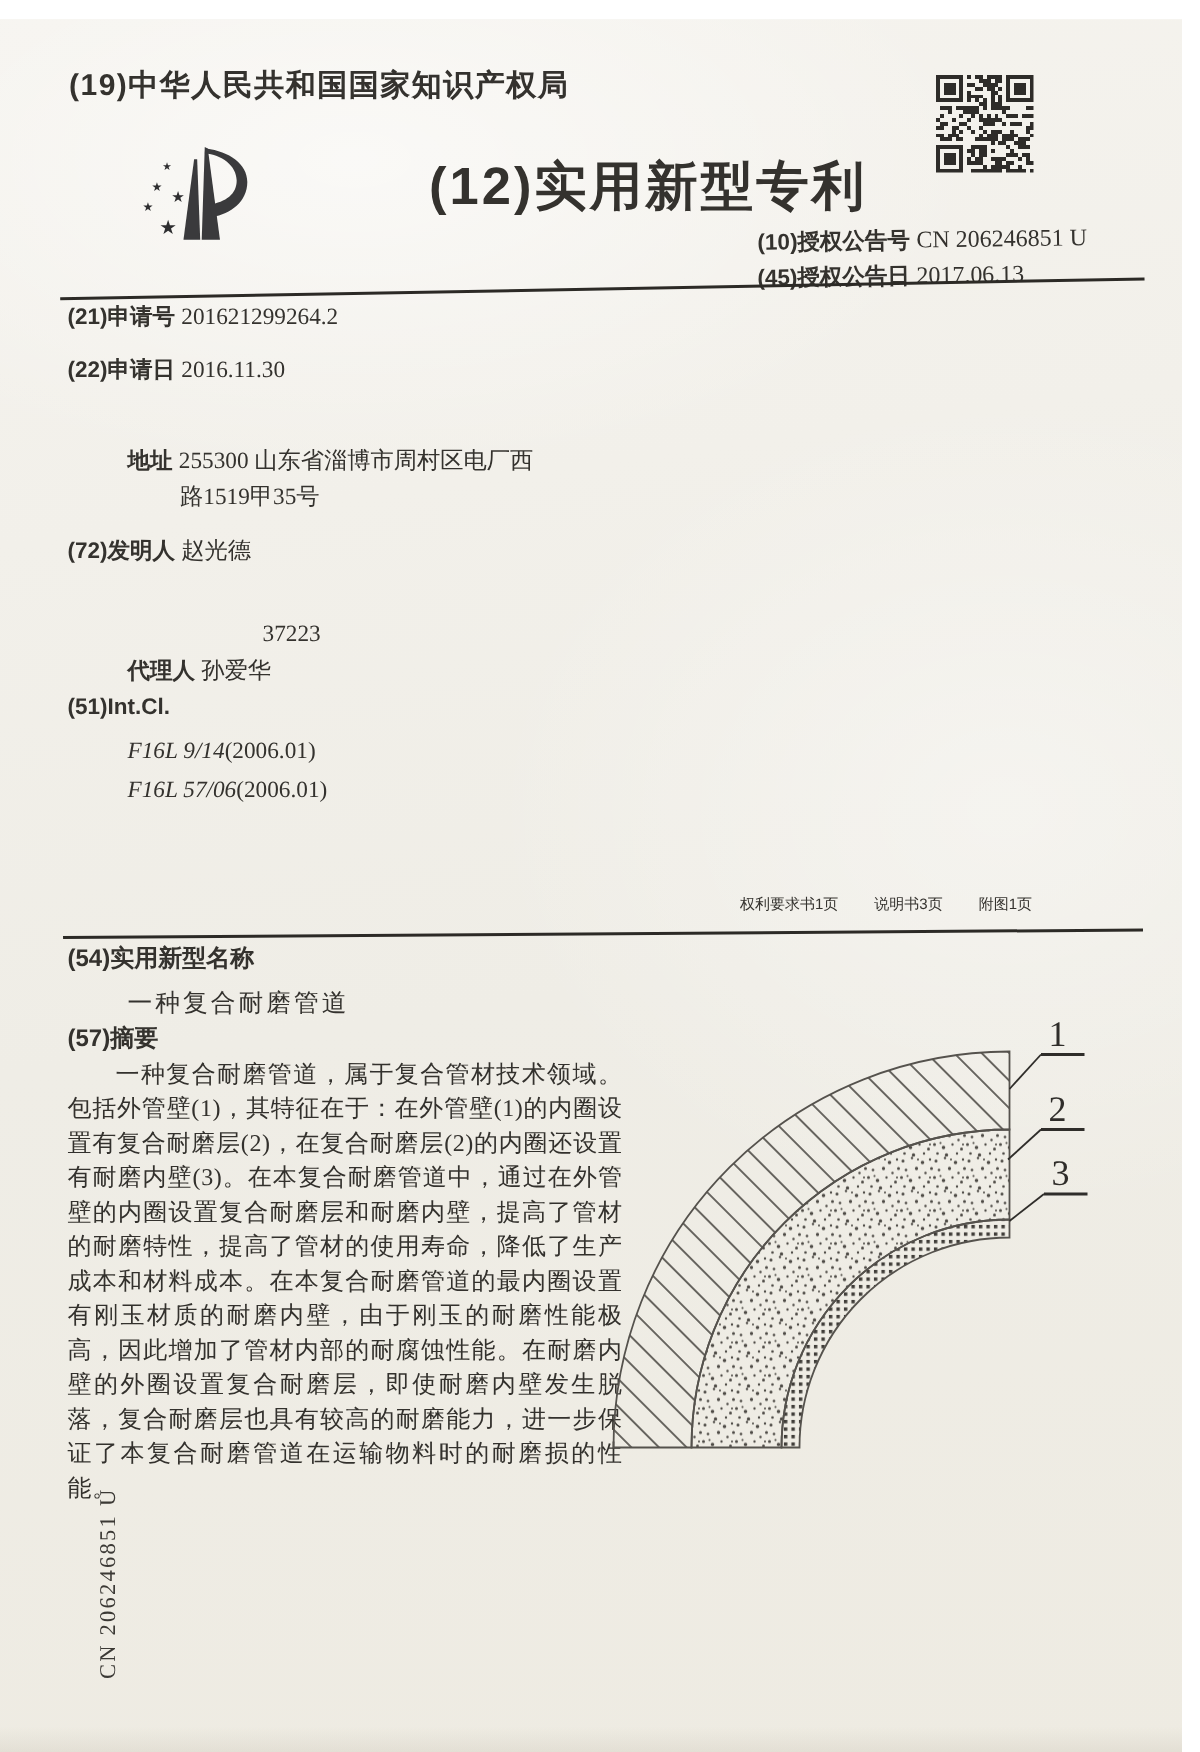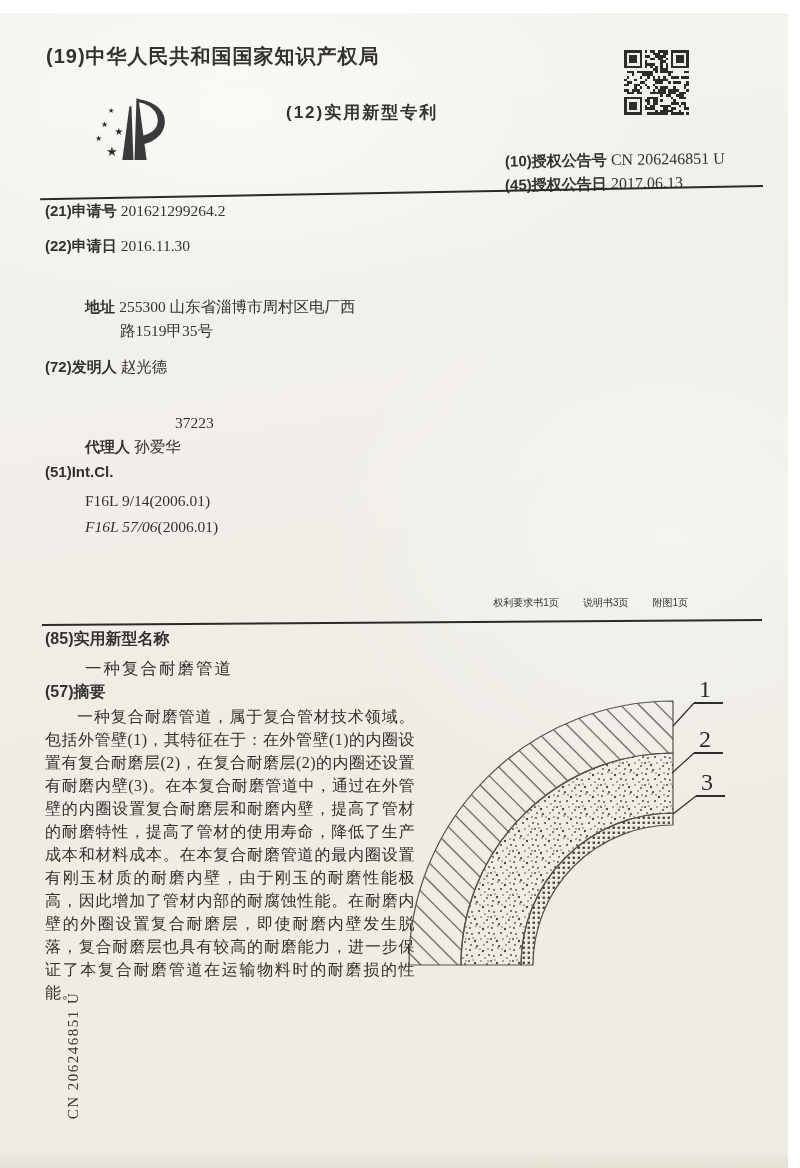--- a/index.html
+++ b/index.html
@@ -10,21 +10,21 @@
       radial-gradient(ellipse 600px 300px at 30% 8%, rgba(255,255,255,.55), rgba(255,255,255,0) 70%),
       radial-gradient(ellipse 500px 400px at 85% 45%, rgba(255,255,255,.35), rgba(255,255,255,0) 70%),
       linear-gradient(172deg,#f5f3ee 0%,#efede6 55%,#eeebe2 100%);
     color:#34322e;}
   .page::after{content:"";position:absolute;left:0;right:0;bottom:0;height:30px;
     background:linear-gradient(to bottom,rgba(0,0,0,0),rgba(150,140,115,.22));pointer-events:none;}
   .abs{position:absolute;}
   .lbl{font-weight:bold;font-family:"Liberation Sans",sans-serif;}
   .val{font-family:"Liberation Serif","DejaVu Serif",serif;}
   .office{left:46px;top:30px;font-size:20px;font-weight:600;letter-spacing:1px;}
-  .doctype{left:286px;top:88px;font-size:17px;font-weight:700;letter-spacing:2px;}
+  .doctype{left:286px;top:88px;font-size:35px;font-weight:700;letter-spacing:2px;}
   .pubrow{font-size:15px;white-space:nowrap;transform:rotate(-0.8deg);}
   .pubrow .val{font-size:16px;}
   #pubno{left:505px;top:138px;}
   #pubdate{left:505px;top:162px;}
   .rule{position:absolute;border-top:2.2px solid #2c2a26;}
   #rule1{left:40px;top:172px;width:723px;transform:rotate(-1.05deg);transform-origin:right top;}
   #rule2{left:42px;top:606px;width:720px;transform:rotate(-0.4deg);transform-origin:right top;}
   .row{font-size:15px;white-space:nowrap;}
   .row .val{font-size:15.5px;}
   .pages{top:583px;right:100px;display:flex;gap:24px;font-size:10px;font-weight:normal;}
@@ -411,34 +411,34 @@
     <span class="val">37223</span>
   </div>
   <div class="abs row" style="left:85px;top:424px">
     <span class="lbl">代理人</span>
     <span class="val">孙爱华</span>
   </div>
   <div class="abs row" style="left:45px;top:450px">
     <span class="lbl">(51)Int.Cl.</span>
   </div>
   <div class="abs row" style="left:85px;top:479px">
-    <span class="val" style="">F16L 9/14</span><span class="val">(2006.01)</span>
+    <span class="val" style="font-style:italic">F16L 9/14</span><span class="val">(2006.01)</span>
   </div>
   <div class="abs row" style="left:85px;top:505px">
     <span class="val" style="font-style:italic">F16L 57/06</span><span class="val">(2006.01)</span>
   </div>
 
   <div class="abs pages">
     <span>权利要求书1页</span>
     <span>说明书3页</span>
     <span>附图1页</span>
   </div>
   <div id="rule2" class="rule"></div>
 
-  <div class="abs sec54">(85)实用新型名称</div>
+  <div class="abs sec54">(54)实用新型名称</div>
   <div class="abs title54">一种复合耐磨管道</div>
   <div class="abs sec57">(57)摘要</div>
   <div class="abs abstract">一种复合耐磨管道，属于复合管材技术领域。包括外管壁(1)，其特征在于：在外管壁(1)的内圈设置有复合耐磨层(2)，在复合耐磨层(2)的内圈还设置有耐磨内壁(3)。在本复合耐磨管道中，通过在外管壁的内圈设置复合耐磨层和耐磨内壁，提高了管材的耐磨特性，提高了管材的使用寿命，降低了生产成本和材料成本。在本复合耐磨管道的最内圈设置有刚玉材质的耐磨内壁，由于刚玉的耐磨性能极高，因此增加了管材内部的耐腐蚀性能。在耐磨内壁的外圈设置复合耐磨层，即使耐磨内壁发生脱落，复合耐磨层也具有较高的耐磨能力，进一步保证了本复合耐磨管道在运输物料时的耐磨损的性能。</div>
 
   <svg class="abs figwrap" viewBox="0 0 370 320" aria-hidden="true">
     <defs>
       <pattern id="hatch" width="13" height="13" patternUnits="userSpaceOnUse" patternTransform="rotate(-45)">
         <line x1="6.5" y1="0" x2="6.5" y2="13" stroke="#5b5853" stroke-width="1.2"></line>
       </pattern>
       <pattern id="stipple" width="22" height="22" patternUnits="userSpaceOnUse">

